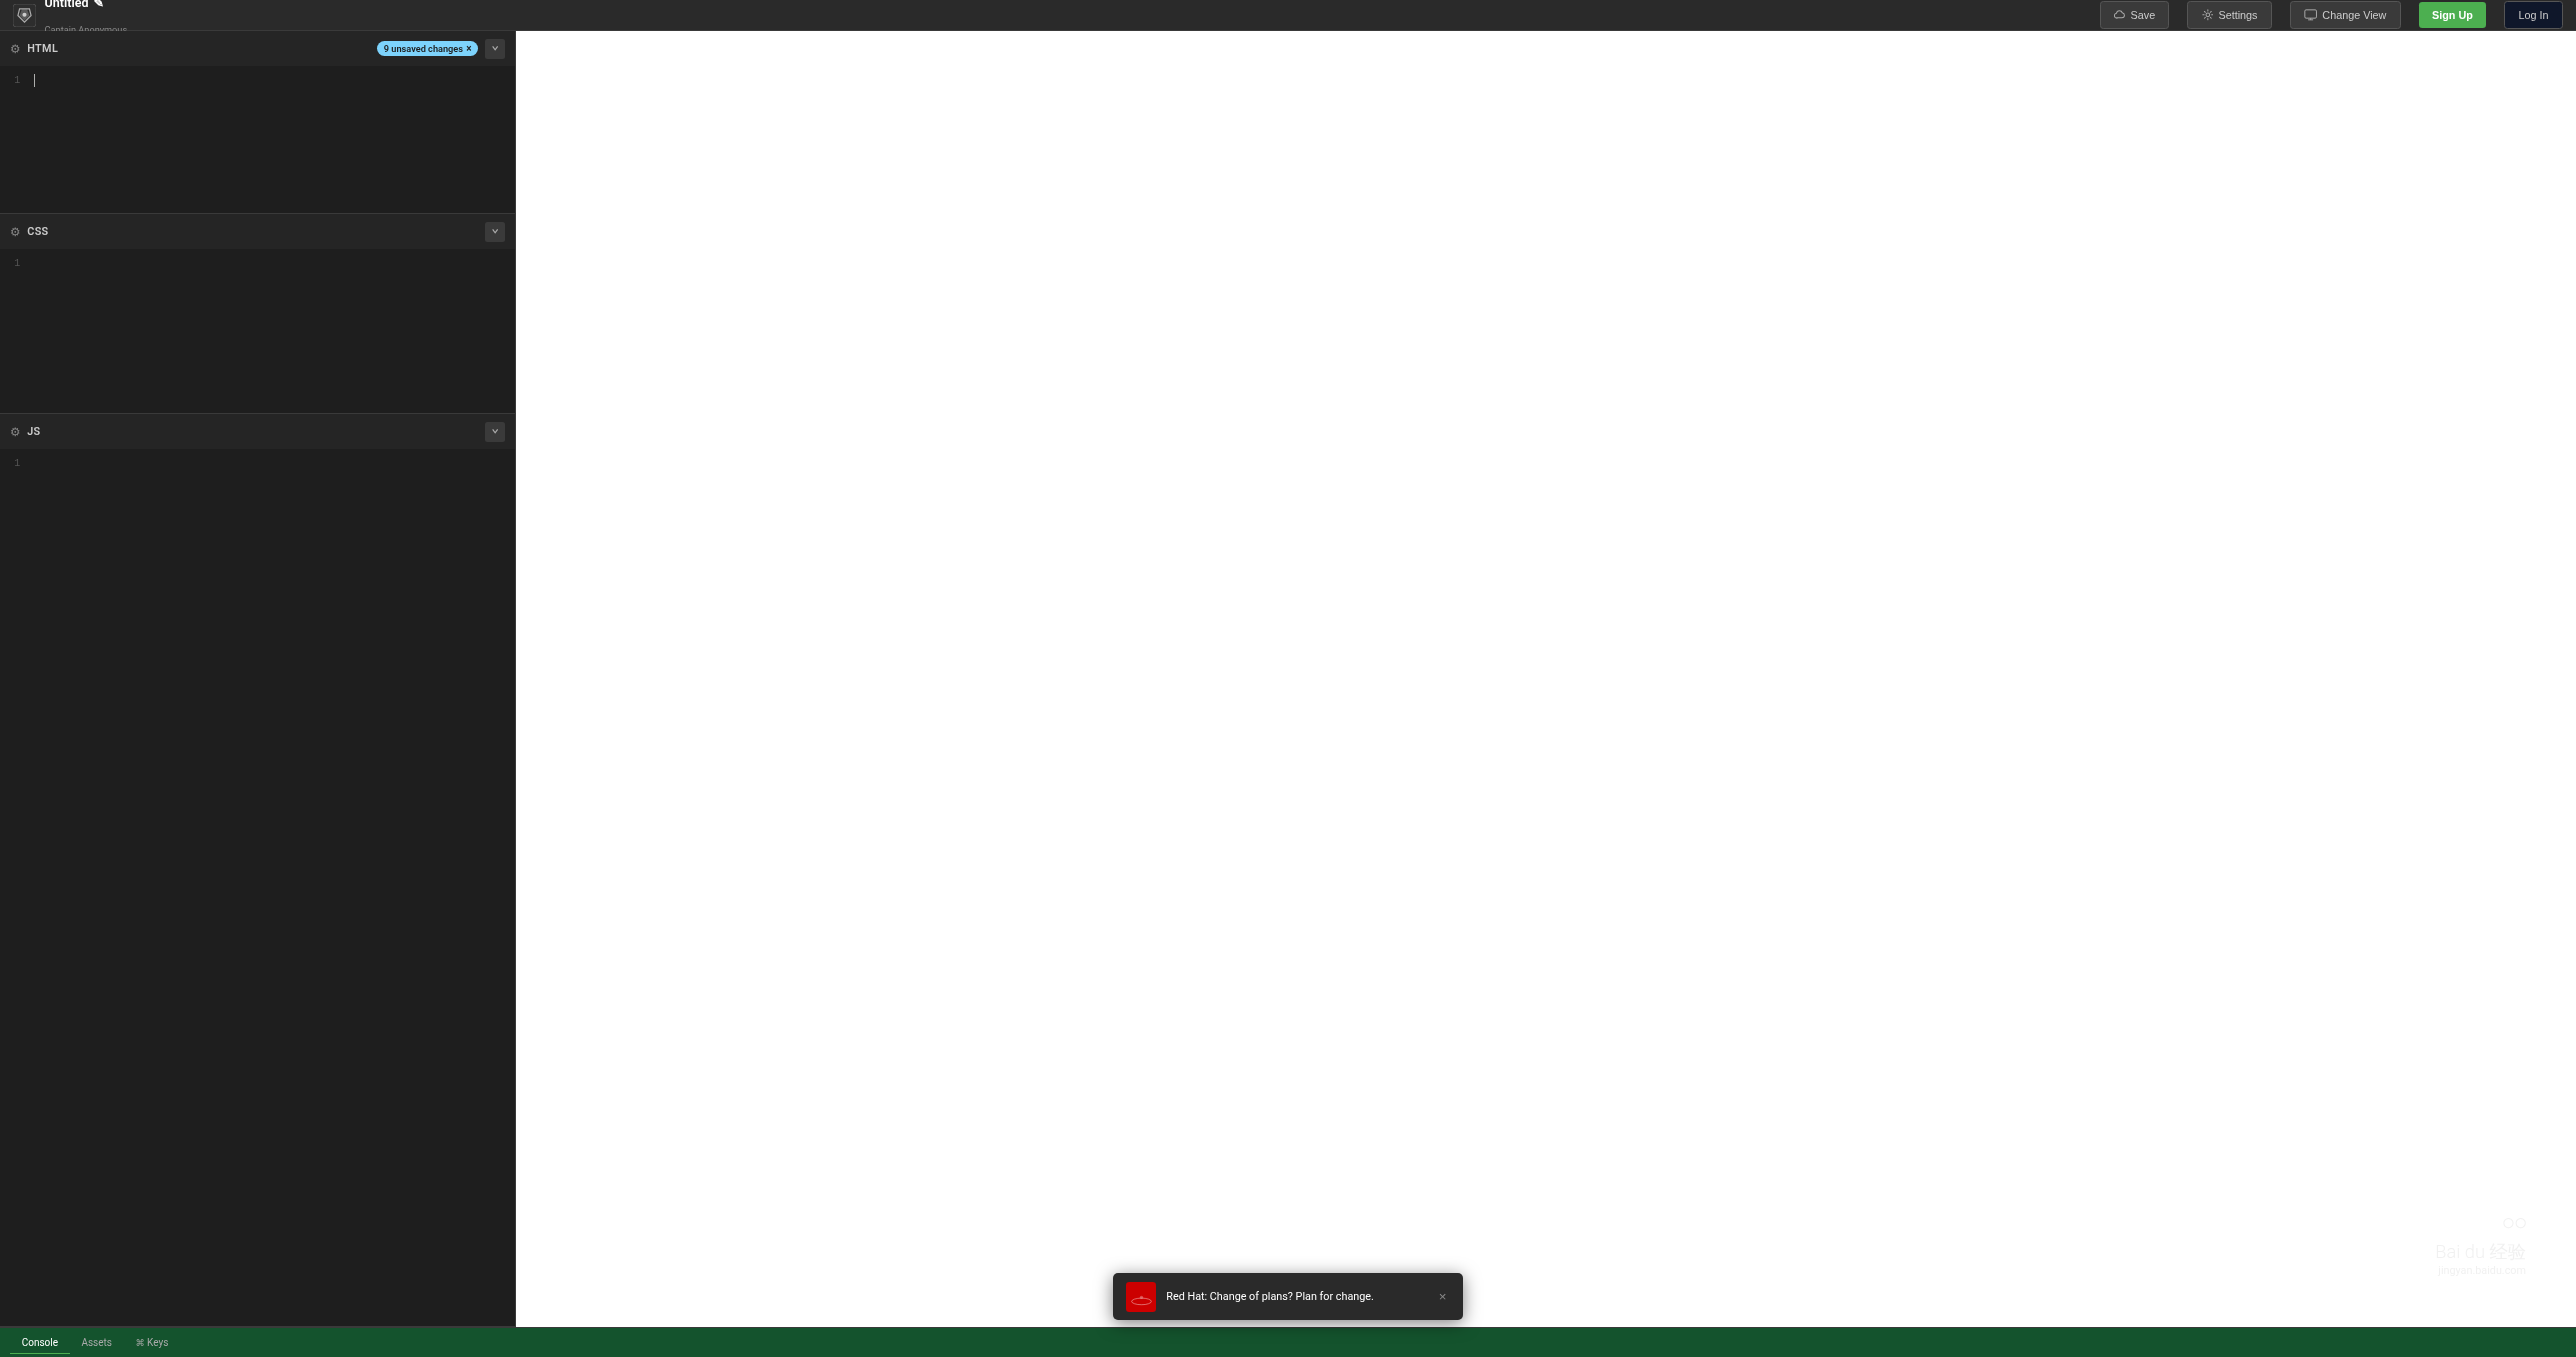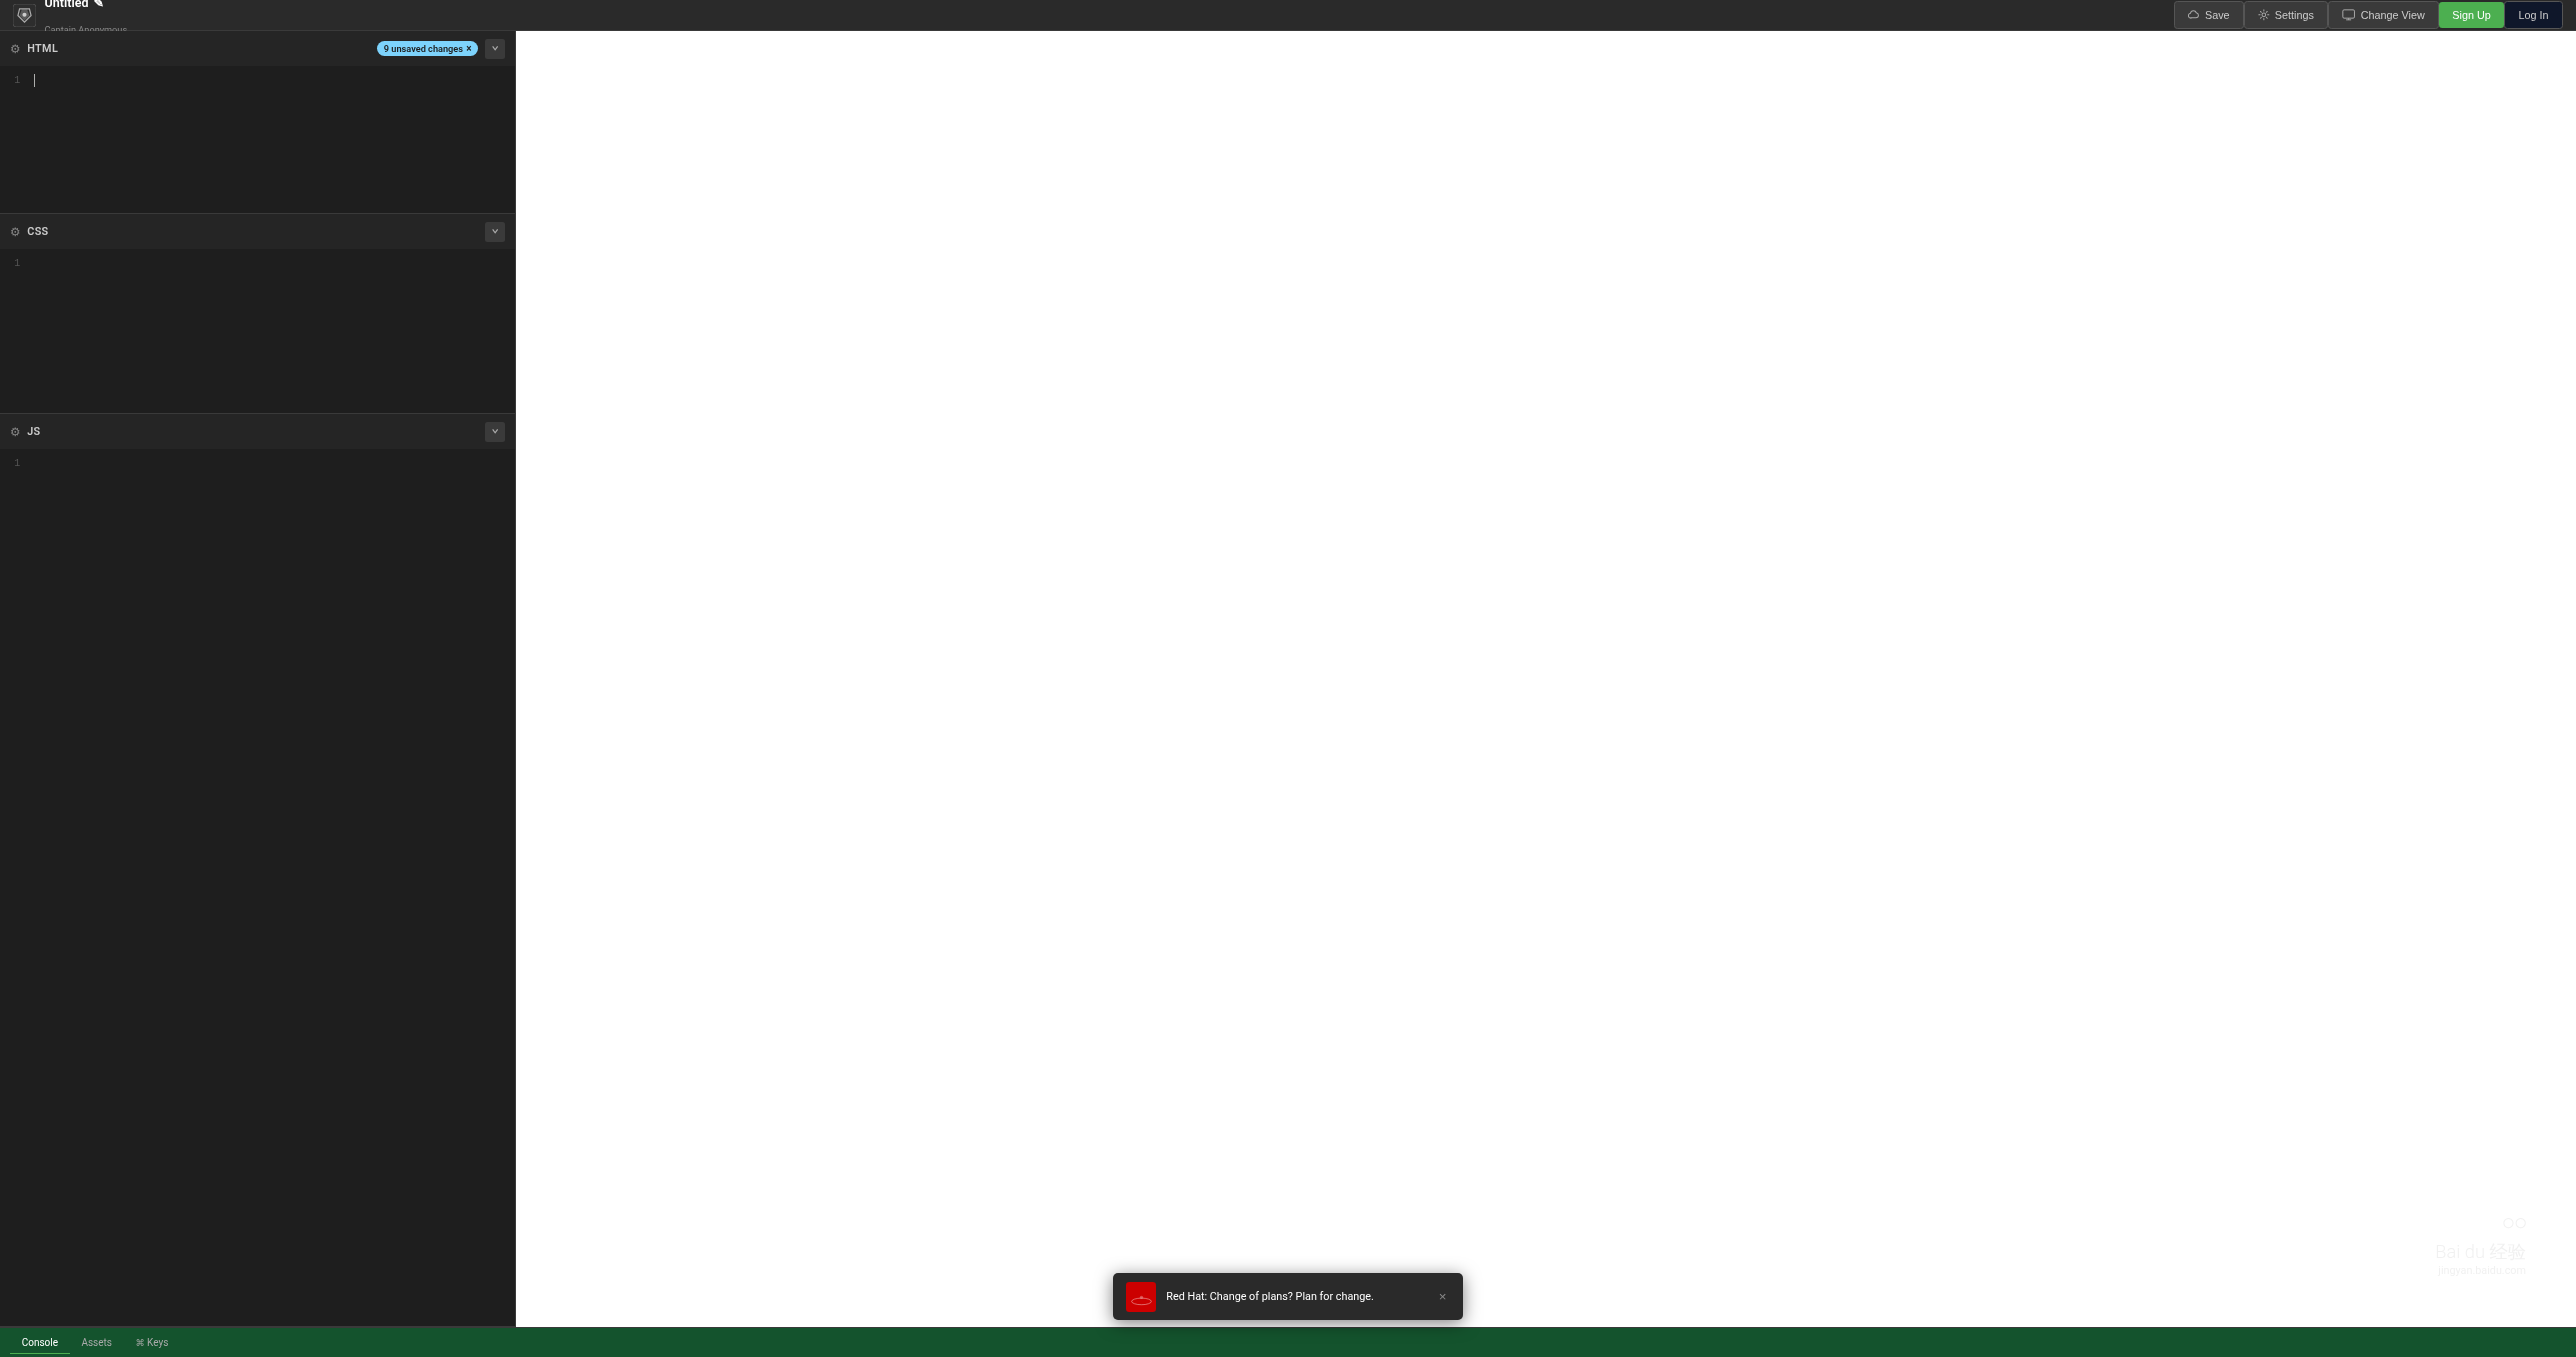--- a/index.html
+++ b/index.html
@@ -68,21 +68,21 @@
 
     .header-subtitle {
       color: #888;
       font-size: 9.2px;
       margin-top: 14px;
     }
 
     .header-actions {
       display: flex;
       align-items: center;
-      gap: 0;
+      gap: 18px;
     }
 
     .btn {
       display: flex;
       align-items: center;
       gap: 5px;
       padding: 6.7px 13.3px;
       border-radius: 3.3px;
       border: none;
       cursor: pointer;
@@ -92,20 +92,21 @@
 
     .btn-dark {
       background: #3a3a3a;
       color: #ccc;
       border: 0.8px solid #555;
     }
 
     .btn-green {
       background: #4caf50;
       color: white;
+      font-weight: bold;
     }
 
     .btn-gray {
       background: #0f172a;
       color: #ccc;
       border: 0.8px solid #555;
       justify-content: center;
     }
 
     

